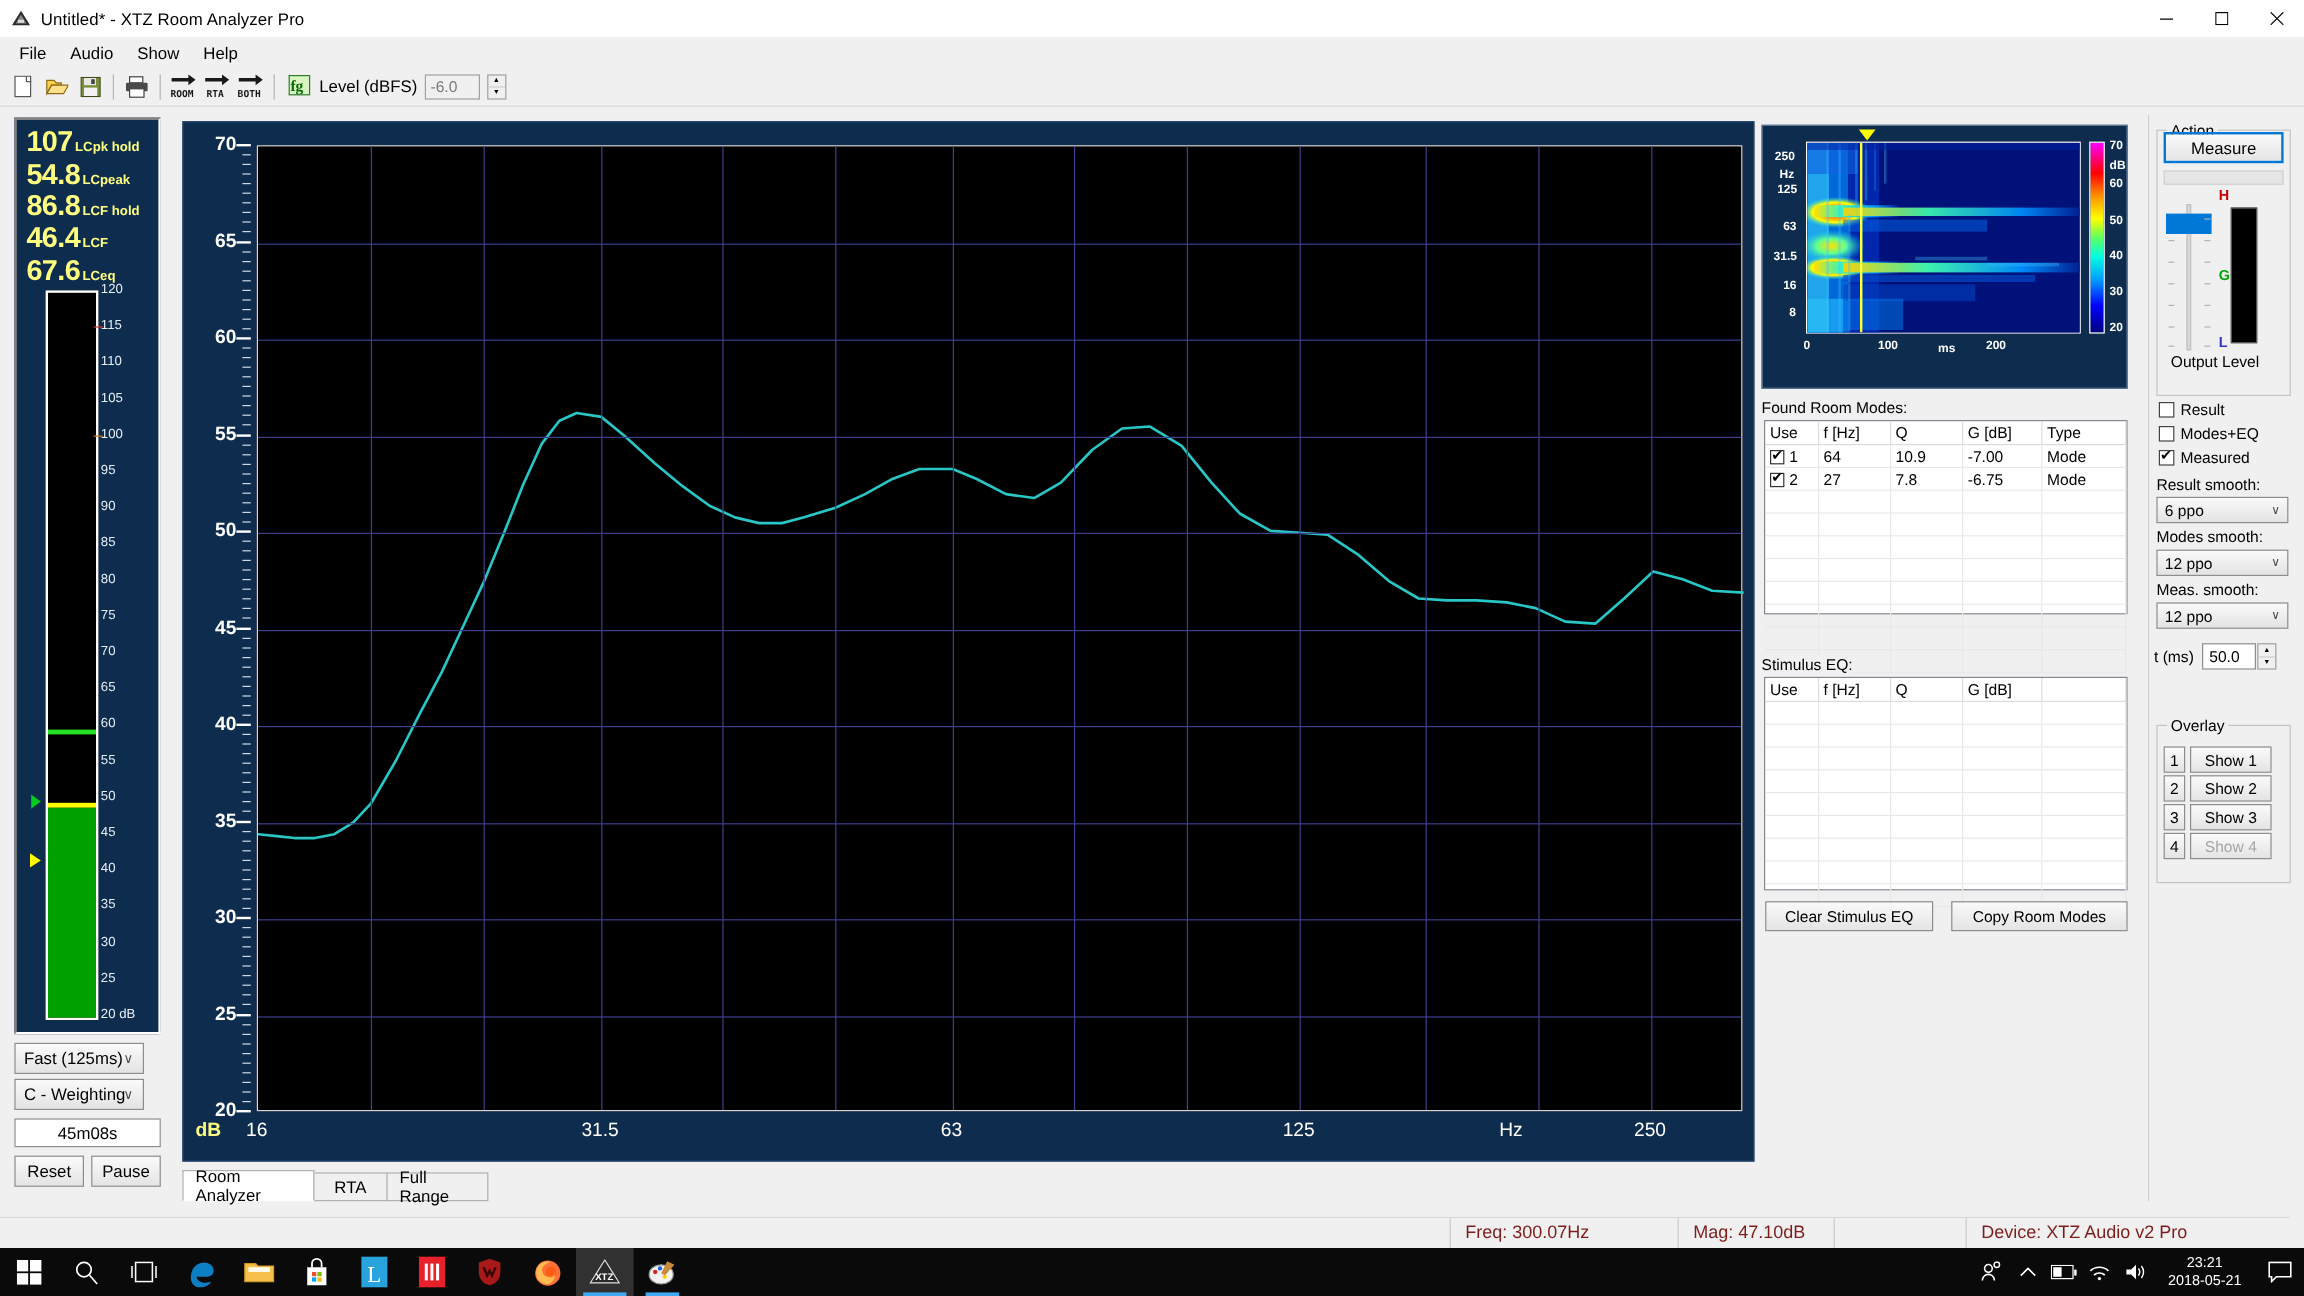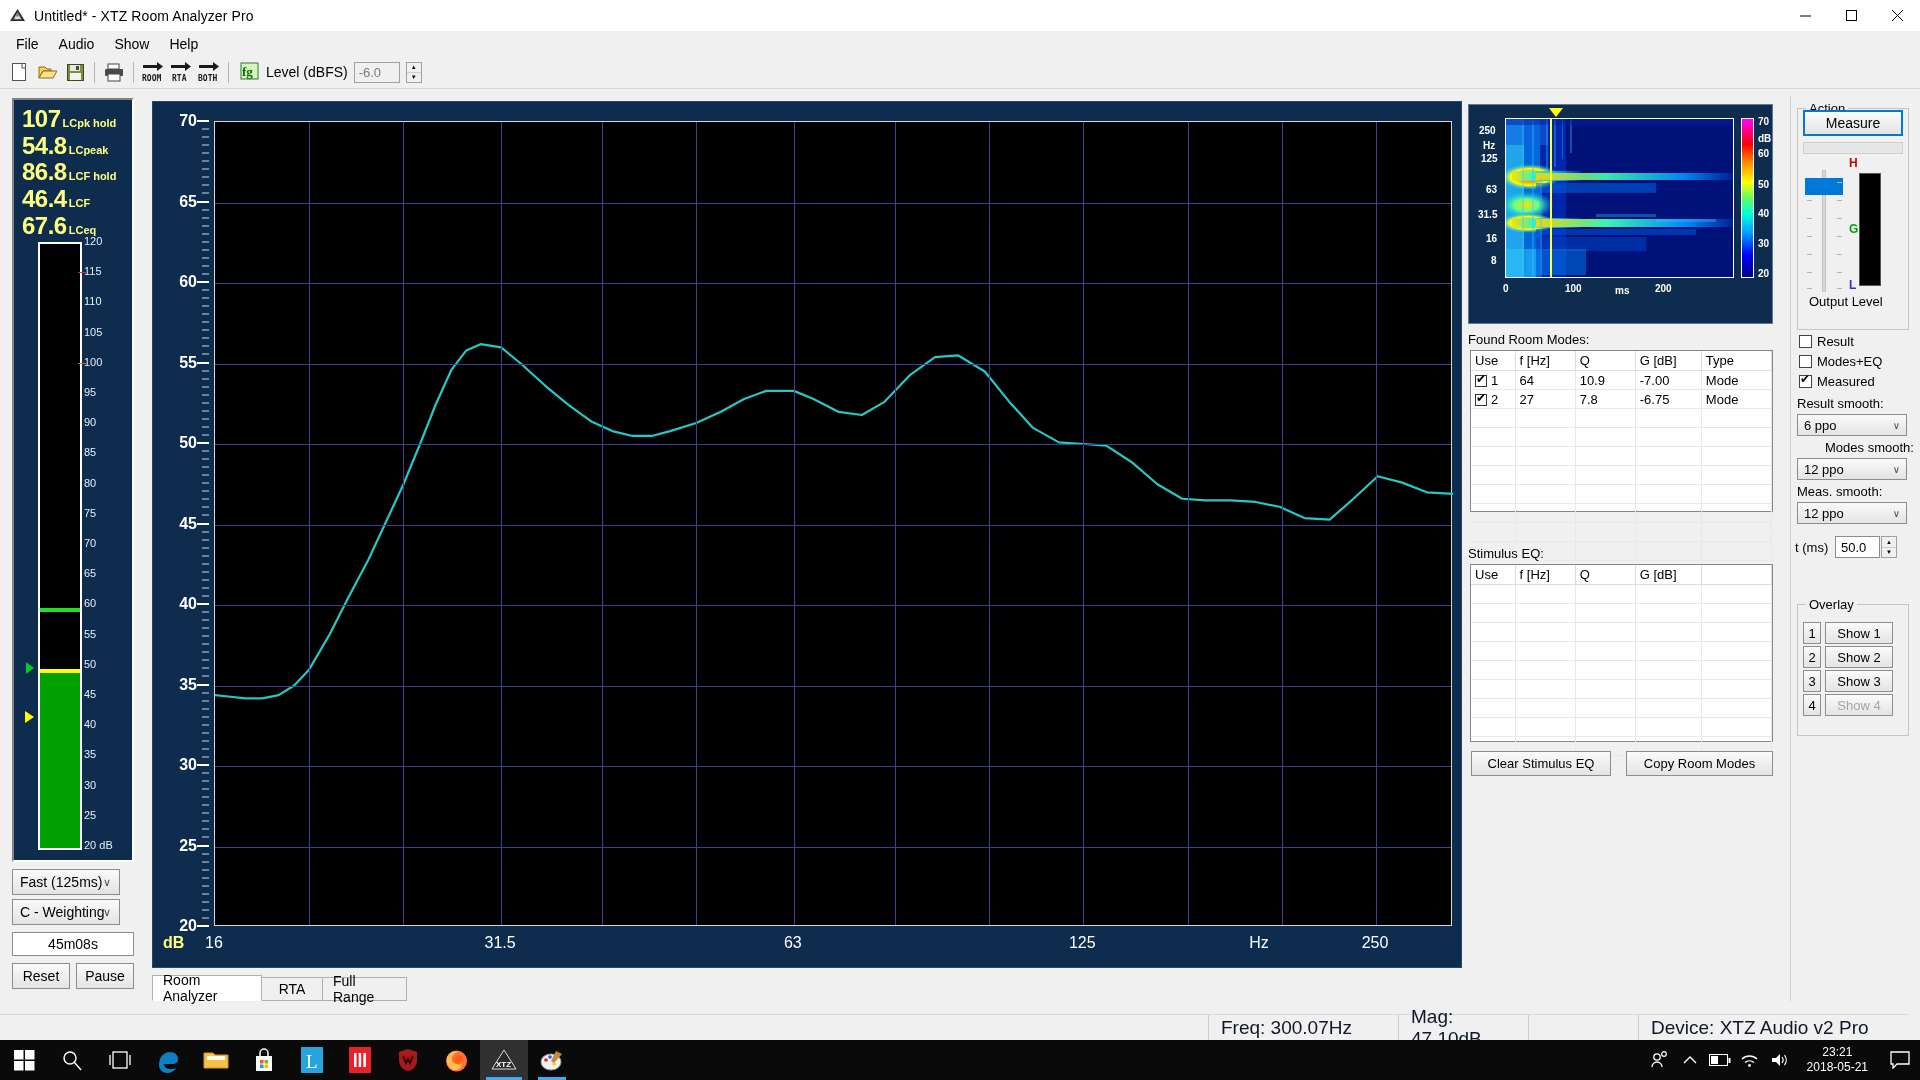--- a/index.html
+++ b/index.html
@@ -116,21 +116,21 @@
   .chk.checked::after { content:"✔"; position:absolute; left:0px; top:-4px; font-size:12px; }
   .ap-lbl { position:absolute; left:6px; font-size:13px; color:#000; }
   .ap-sel { position:absolute; left:6px; width:110px; height:22px; background:linear-gradient(#fafafa,#e3e3e3); border:1px solid #8d8d8d; font-size:13px; display:flex; align-items:center; padding-left:6px; }
   .ap-sel .chev { position:absolute; right:6px; font-size:10px; color:#4a4a4a; }
   .tms-field { position:absolute; background:#fff; border:1px solid #8d8d8d; height:22px; display:flex; align-items:center; padding-left:5px; font-size:13px; }
   .ovl-num { position:absolute; width:18px; height:22px; background:linear-gradient(#fafafa,#e4e4e4); border:1px solid #8d8d8d; font-size:13px; display:flex; align-items:center; justify-content:center; }
   .ovl-btn { position:absolute; width:68px; height:22px; background:linear-gradient(#fafafa,#e4e4e4); border:1px solid #8d8d8d; font-size:13px; display:flex; align-items:center; justify-content:center; }
   .ovl-btn.disabled { color:#a6a6a6; }
 
   
-  .statusbar { position:absolute; left:0; top:1014px; width:1908px; height:26px; background:#f0f0f0; border-top:1px solid #d9d9d9; display:flex; align-items:center; font-size:19px; color:#0f172a; }
+  .statusbar { position:absolute; left:0; top:1014px; width:1908px; height:26px; background:#f0f0f0; border-top:1px solid #d9d9d9; display:flex; align-items:center; font-size:15px; color:#7f1d1d; }
   .st-cell { border-left:1px solid #cdcdcd; height:26px; display:flex; align-items:center; padding:0 12px; }
 
   
   .taskbar { position:absolute; left:0; top:1040px; width:1920px; height:40px; background:#0a0a0a; display:flex; align-items:center; }
   .tb-icon { width:48px; height:40px; display:flex; align-items:center; justify-content:center; position:relative; }
   .tb-icon.active::after { content:""; position:absolute; bottom:0; left:6px; right:6px; height:3px; background:#3fa9f5; }
   .tb-icon.running::after { content:""; position:absolute; bottom:0; left:10px; right:10px; height:3px; background:#3fa9f5; }
   .tb-right { margin-left:auto; display:flex; align-items:center; height:40px; color:#fff; }
   .tb-clock { font-size:12px; line-height:1.25; text-align:center; padding:0 12px; color:#fff; }
   .tb-sys { width:30px; display:flex; align-items:center; justify-content:center; }
@@ -769,21 +769,21 @@
     <div class="chk-row" style="top:278px;">
       <span class="chk checked"></span>
       <span>Measured</span>
     </div>
 
     <div class="ap-lbl" style="top:300px;">Result smooth:</div>
     <div class="ap-sel" style="top:318px;">
       <span>6 ppo</span>
       <span class="chev">∨</span>
     </div>
-    <div class="ap-lbl" style="top:344px;margin-left:28px;">Modes smooth:</div>
+    <div class="ap-lbl" style="top:344px;">Modes smooth:</div>
     <div class="ap-sel" style="top:362px;">
       <span>12 ppo</span>
       <span class="chev">∨</span>
     </div>
     <div class="ap-lbl" style="top:388px;">Meas. smooth:</div>
     <div class="ap-sel" style="top:406px;">
       <span>12 ppo</span>
       <span class="chev">∨</span>
     </div>
 

